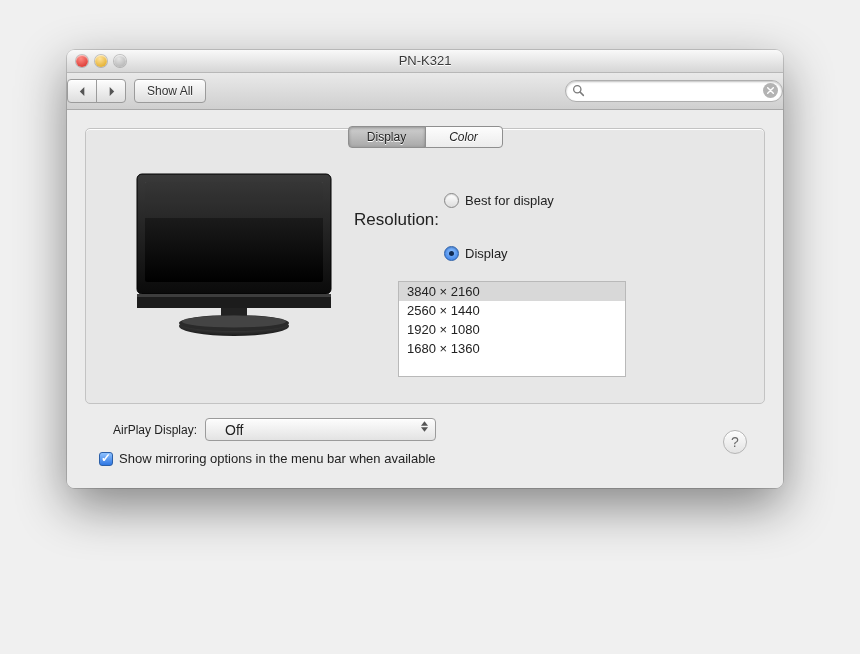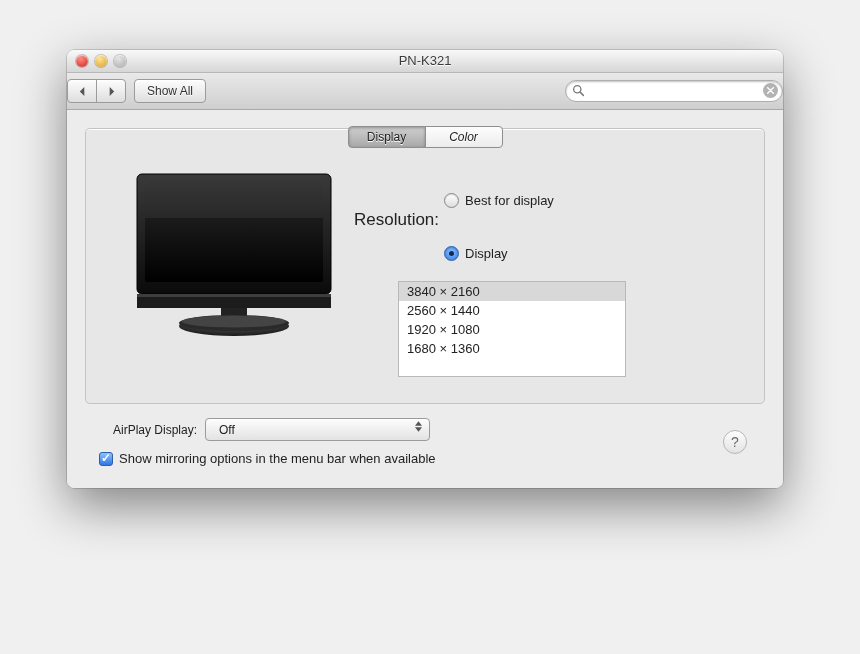--- a/index.html
+++ b/index.html
@@ -46,21 +46,21 @@
   .radio{appearance:none;-webkit-appearance:none;width:15px;height:15px;border-radius:50%;border:1px solid #888;background:linear-gradient(#fff,#ddd);margin:0 6px 0 0;position:relative;box-shadow:inset 0 1px 1px rgba(0,0,0,.15);}
   .radio:checked{background:radial-gradient(circle at 50% 40%,#8fc2ff,#2e76e2);border-color:#2b5fa8;}
   .radio:checked::after{content:"";position:absolute;left:4px;top:4px;width:5px;height:5px;border-radius:50%;background:#102a52;}
   .reslist{margin-left:44px;margin-top:8px;width:226px;border:1px solid #b9b9b9;background:#fff;box-shadow:inset 0 1px 0 rgba(0,0,0,.05);}
   .reslist .item{padding:2px 8px;font-size:13px;}
   .reslist .item.sel{background:#d8d8d8;}
   
   .lower{margin-top:14px;}
   .lrow{display:flex;align-items:center;margin-bottom:10px;}
   .lrow-label{width:112px;text-align:right;padding-right:8px;font-size:12px;}
-  .popup{width:210px;height:21px;border:1px solid #9b9b9b;border-radius:4px;background:linear-gradient(#fdfdfd,#e3e3e3);display:flex;align-items:center;position:relative;font-size:12px;padding-left:13px;box-shadow:inset 0 1px 0 #fff;}
+  .popup{width:210px;height:21px;border:1px solid #9b9b9b;border-radius:4px;background:linear-gradient(#fdfdfd,#e3e3e3);display:flex;align-items:center;position:relative;font-size:14px;padding-left:19px;box-shadow:inset 0 1px 0 #fff;}
   .popup .arrows{position:absolute;right:4px;top:2px;width:14px;display:flex;flex-direction:column;align-items:center;gap:1px;}
   .popup .arrows svg{width:7px;height:5px;fill:#555;}
   .chk{appearance:none;-webkit-appearance:none;width:14px;height:14px;border:1px solid #888;border-radius:3px;background:linear-gradient(#fff,#e6e6e6);margin:0 6px 0 14px;position:relative;}
   .chk:checked{background:linear-gradient(#8fc2ff,#2e76e2);border-color:#2b5fa8;}
   .chk:checked::after{content:"";position:absolute;left:2px;top:-1px;width:9px;height:11px;background:none;}
   .chk:checked::before{content:"✓";position:absolute;left:1px;top:-2px;font-size:12px;color:#fff;font-weight:bold;}
   .help{position:absolute;right:18px;bottom:12px;width:22px;height:22px;border-radius:50%;border:1px solid #b5b5b5;background:linear-gradient(#fdfdfd,#e3e3e3);display:flex;align-items:center;justify-content:center;color:#6a6a6a;font-size:14px;box-shadow:inset 0 1px 0 #fff;}
 </style>
 </head>
 <body>

